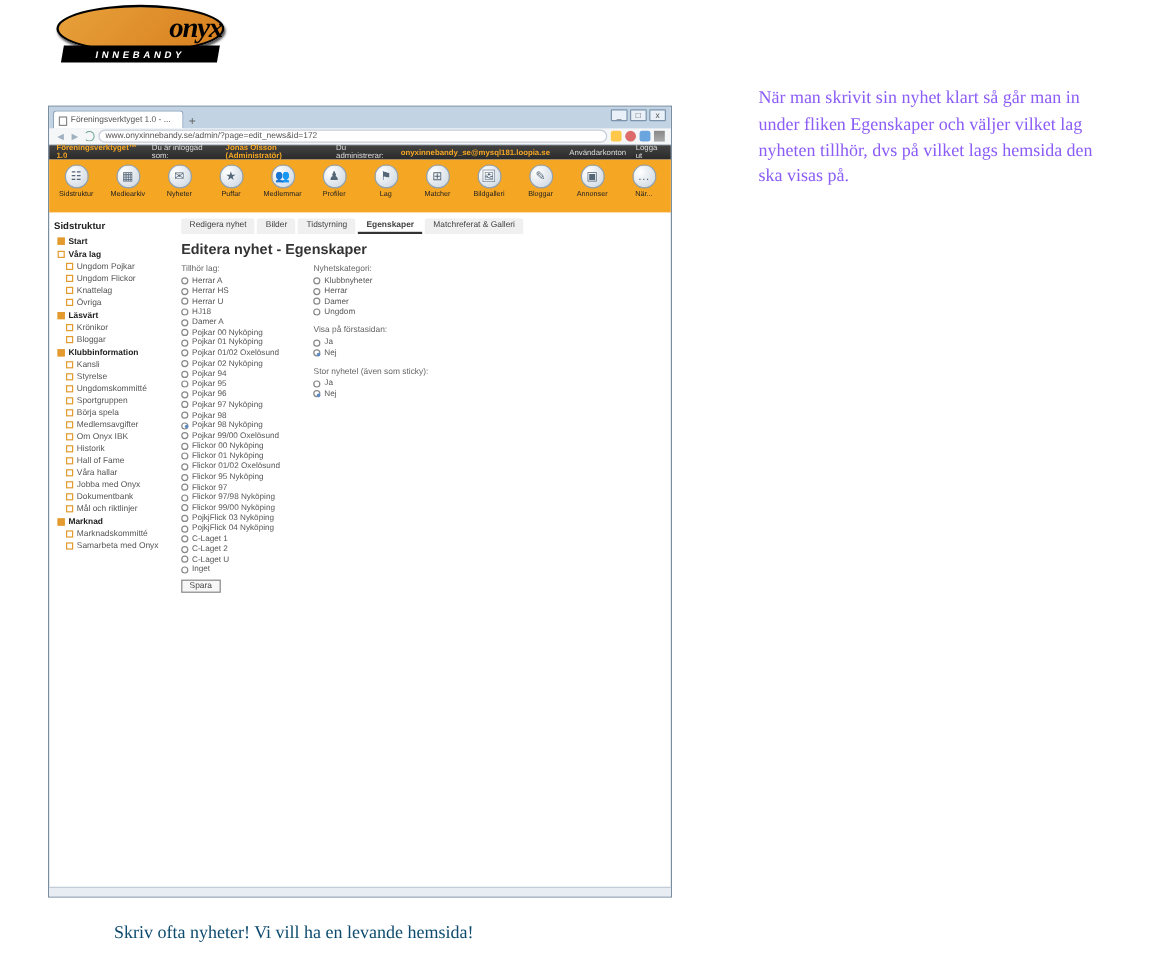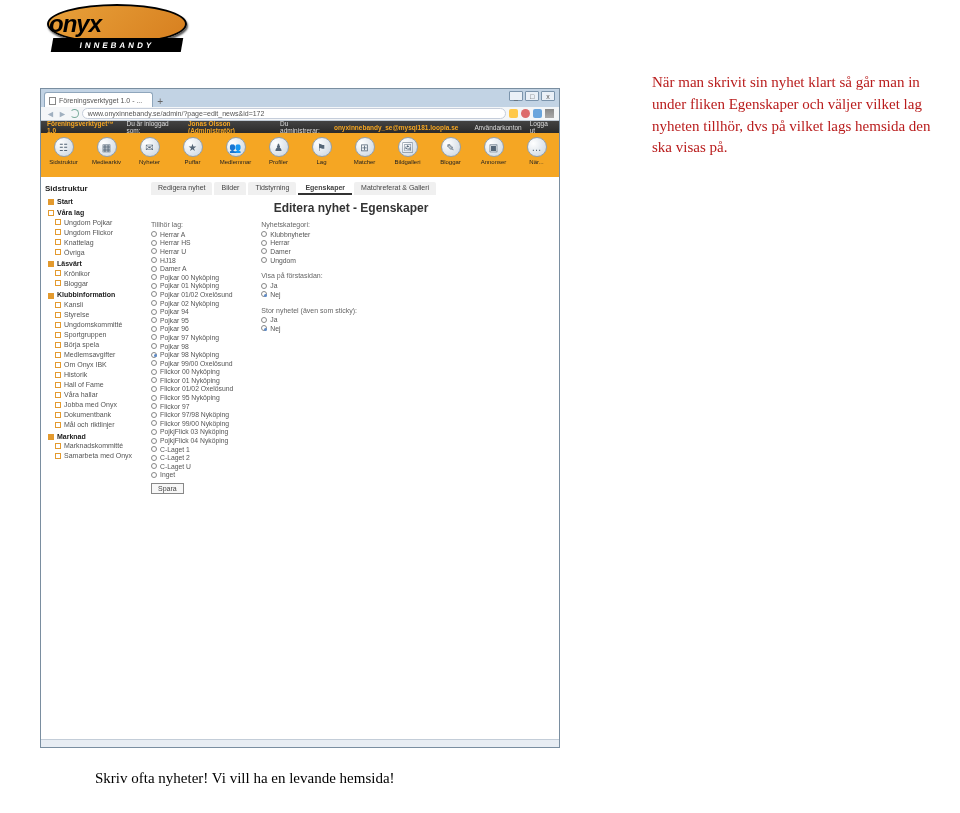--- a/index.html
+++ b/index.html
@@ -22,22 +22,23 @@
     align-items: center;
   }
   .logo-oval {
     width: 140px;
     height: 40px;
     border-radius: 50%;
     background: linear-gradient(135deg, #e8a13a, #d77f1f);
     border: 2px solid #000;
     display: flex;
     align-items: center;
-    justify-content: flex-start;
+    justify-content: flex-end;
     box-shadow: 1px 2px 2px #555;
+    font-family: Liberation Serif, serif;
   }
   .logo-text {
     font-size: 24px;
     font-weight: 900;
     font-style: italic;
     color: #000;
     letter-spacing: -1px;
   }
   .logo-bar {
     width: 130px;
@@ -51,37 +52,37 @@
   }
   .logo-bar-text {
     font-size: 8px;
     color: #fff;
     letter-spacing: 3px;
     font-weight: bold;
   }
 
   .right-text {
     position: absolute;
-    left: 652px;
+    left: 632px;
     top: 72px;
     width: 300px;
     font-family: "Times New Roman", serif;
     font-size: 15px;
     line-height: 1.45;
-    color: #b91c1c;
+    color: #8b5cf6;
   }
   .right-text p { margin-bottom: 18px; }
 
   .bottom-text {
     position: absolute;
     left: 95px;
     top: 770px;
     font-family: "Times New Roman", serif;
     font-size: 15px;
-    color: #000000;
+    color: #0c4a6e;
   }
 
   
   .browser {
     position: absolute;
     top: 88px;
     left: 40px;
     width: 520px;
     height: 660px;
     border: 1px solid #7a8ea0;
@@ -240,21 +241,21 @@
   }
   .ptab {
     padding: 2px 7px;
     background: #f0f0f0;
     color: #444;
     border-radius: 2px 2px 0 0;
     cursor: pointer;
   }
   .ptab.active { background: #fff; font-weight: bold; border-bottom: 2px solid #333; }
 
-  .main-h1 { font-size: 12px; font-weight: bold; margin-bottom: 6px; color: #333; text-align: center; }
+  .main-h1 { font-size: 12px; font-weight: bold; margin-bottom: 6px; color: #333; }
 
   .cols { display: flex; gap: 28px; }
   .form-col { font-size: 6.8px; }
   .fc-head { font-size: 7px; color: #666; margin-bottom: 2px; }
   .radio { display: flex; align-items: center; gap: 3px; padding: 0.8px 0; color: #555; white-space: nowrap; }
   .r { width: 6px; height: 6px; border-radius: 50%; border: 1px solid #888; flex-shrink: 0; }
   .r.sel::after { content:""; display:block; width:3px; height:3px; background:#5c8ac8; border-radius:50%; margin:1.5px; }
 
   .spara {
     margin-top: 4px;

